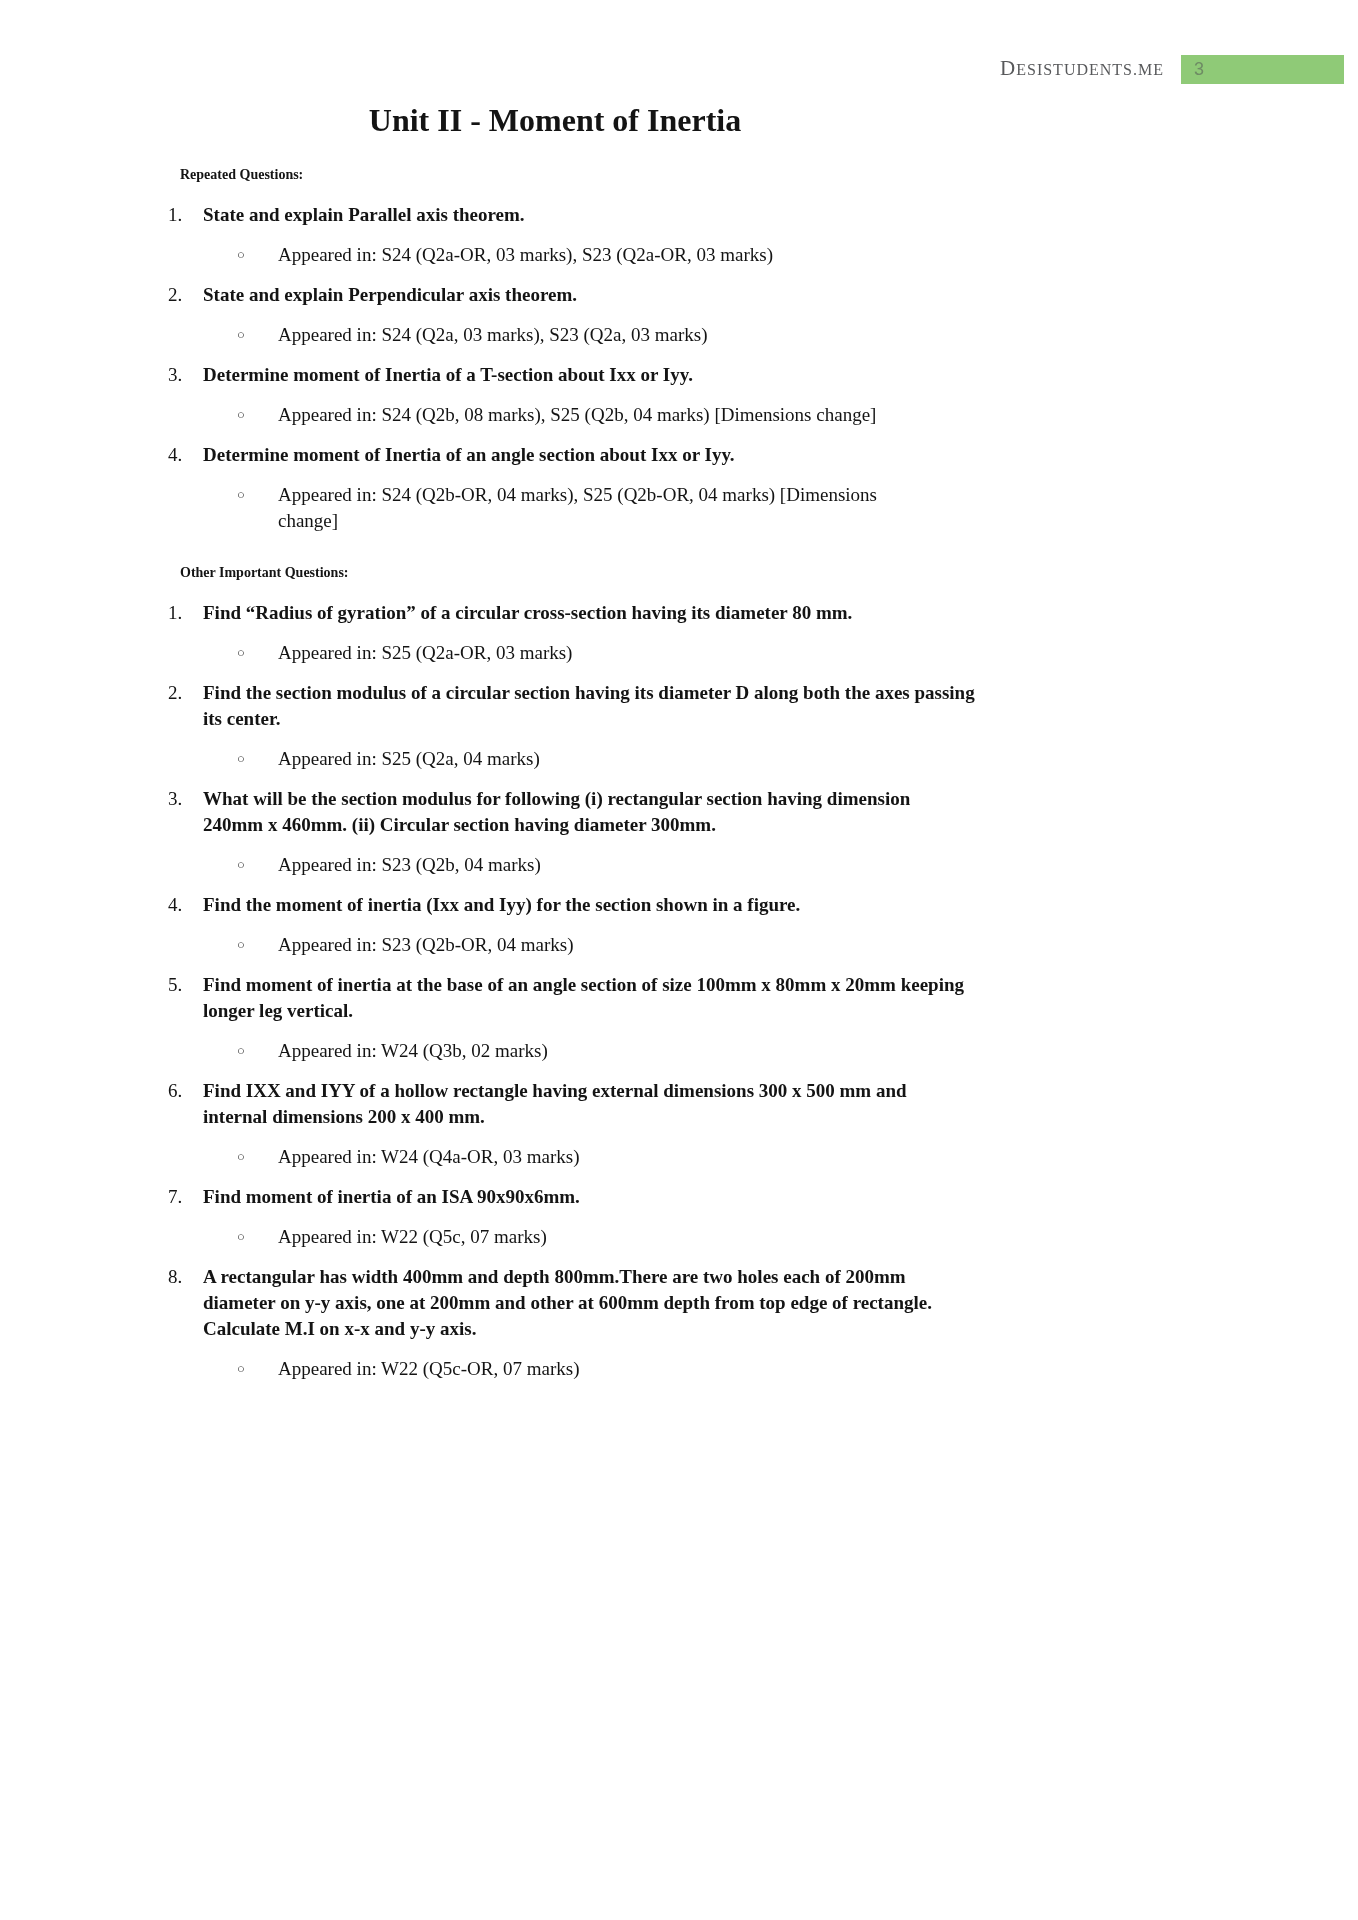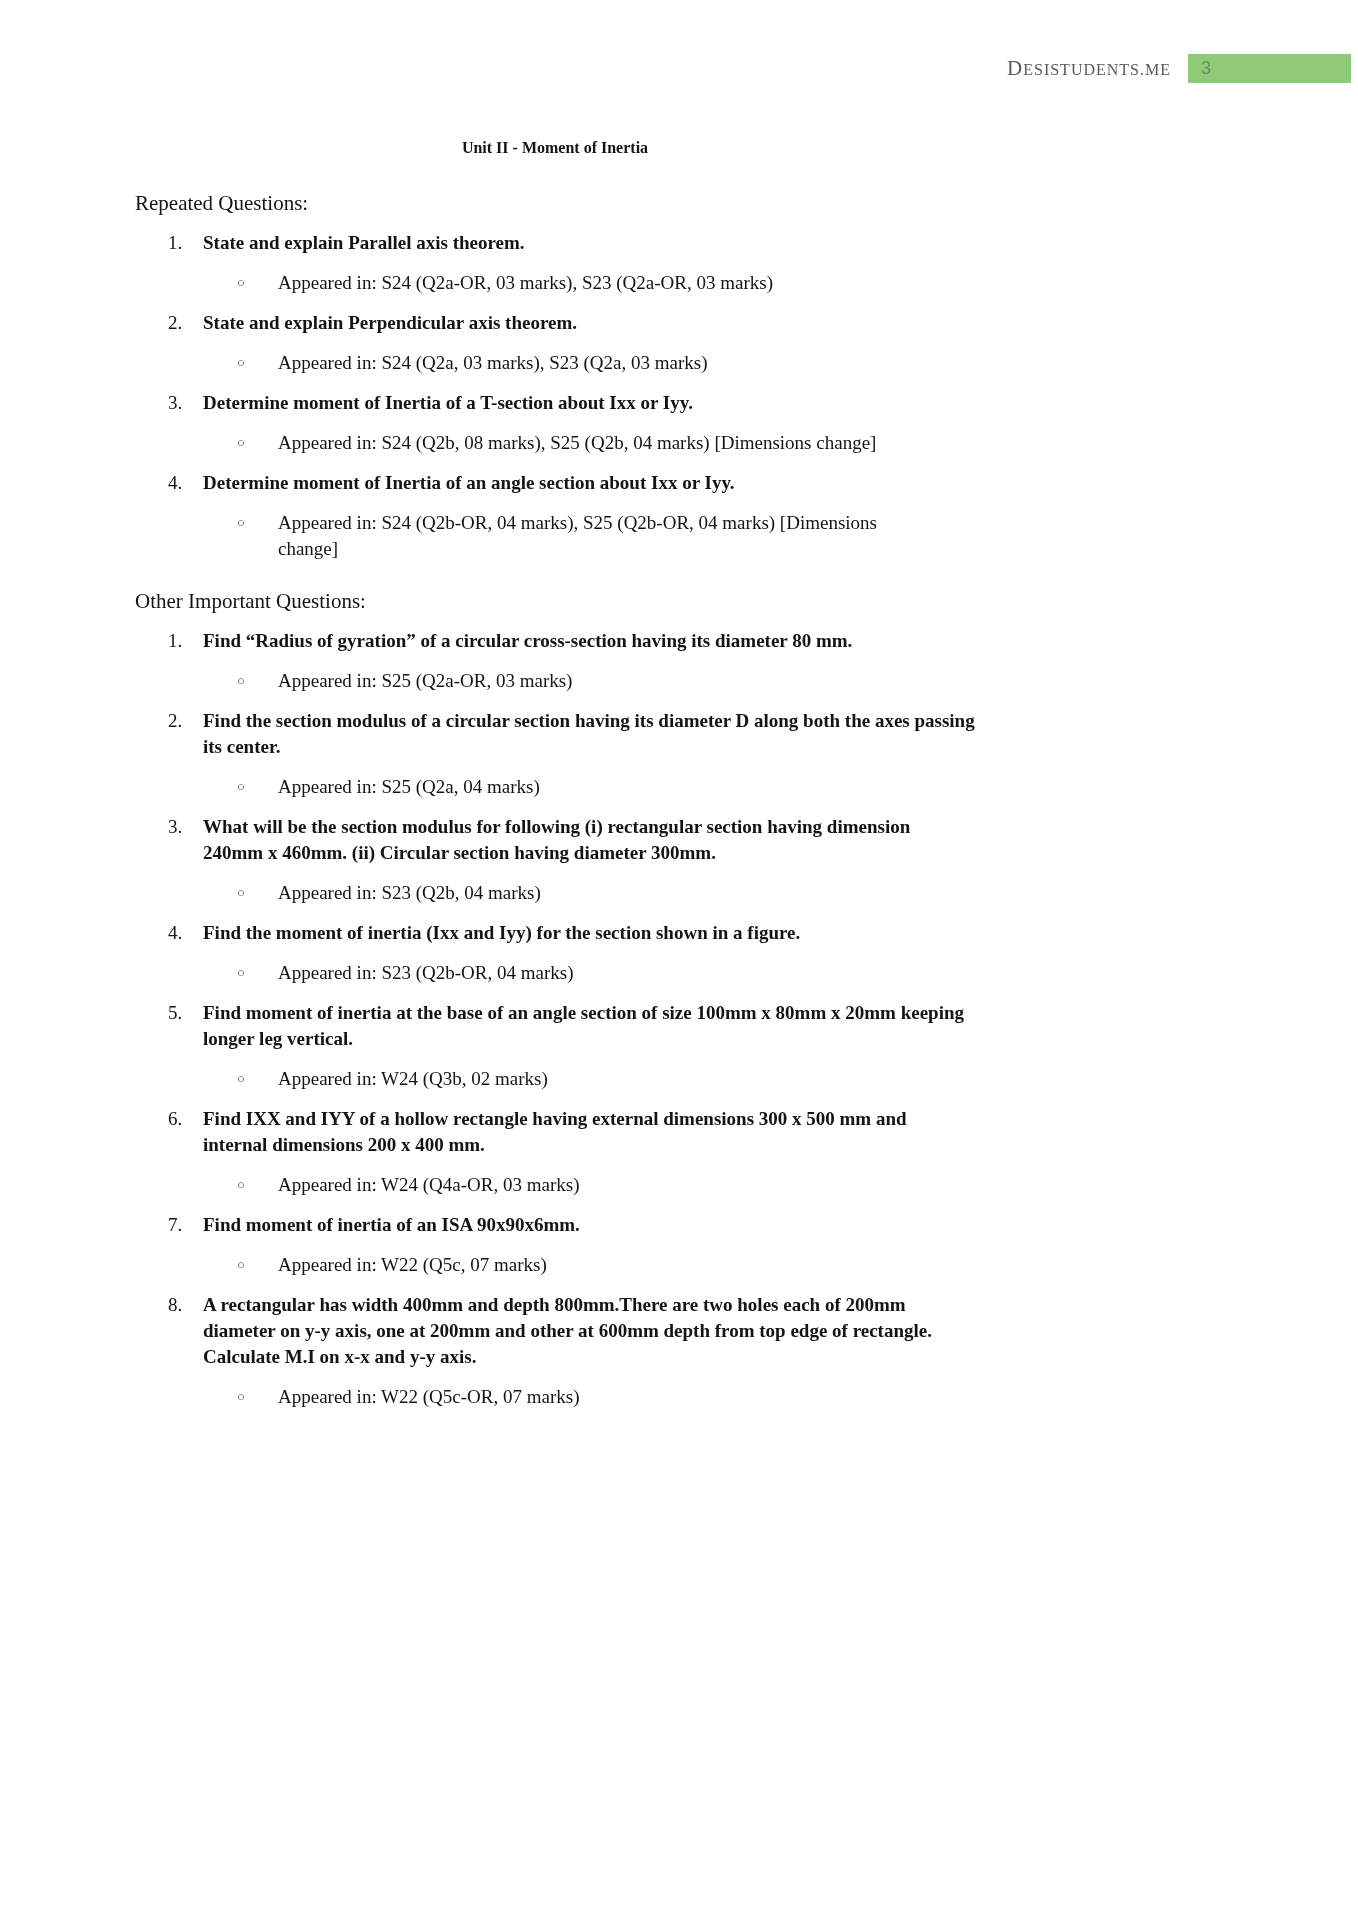--- a/index.html
+++ b/index.html
@@ -10,23 +10,23 @@
     margin: 0 auto;
     background: #ffffff;
     font-family: "Liberation Serif", "DejaVu Serif", serif;
     color: #141414;
     overflow: hidden;
   }
   
   .header {
     display: flex;
     justify-content: flex-end;
-    align-items: flex-start;
+    align-items: flex-end;
     padding-top: 54px;
-    padding-right: 7px;
+    padding-right: 14px;
     gap: 17px;
   }
   .site-name {
     display: inline-block;
     color: #58595b;
     font-size: 16px;
     letter-spacing: 1px;
     line-height: 29px;
   }
   .site-name::first-letter { font-size: 21px; }
@@ -45,28 +45,29 @@
   
   .content {
     margin-left: 135px;
     width: 840px;
     font-size: 19px;
     line-height: 26px;
   }
   .doc-title {
     text-align: center;
     font-weight: bold;
-    font-size: 16px;
+    font-size: 32px;
     line-height: 32px;
-    margin-top: 48px;
+    margin-top: 20px;
   }
   .section-heading {
-    font-weight: normal;
-    font-size: 21px;
+    font-weight: bold;
+    font-size: 14px;
     margin-top: 26px;
+    margin-left: 45px;
   }
   .q-item { display: flex; margin-top: 14px; }
   .q-num  { flex: 0 0 35px; margin-left: 33px; font-weight: normal; }
   .q-text { font-weight: bold; max-width: 772px; font-family: Liberation Serif, serif; }
   .appearance { display: flex; margin-top: 14px; }
   .app-bullet {
     flex: 0 0 29px;
     margin-left: 102px;
     font-size: 13px;
     line-height: 26px;

